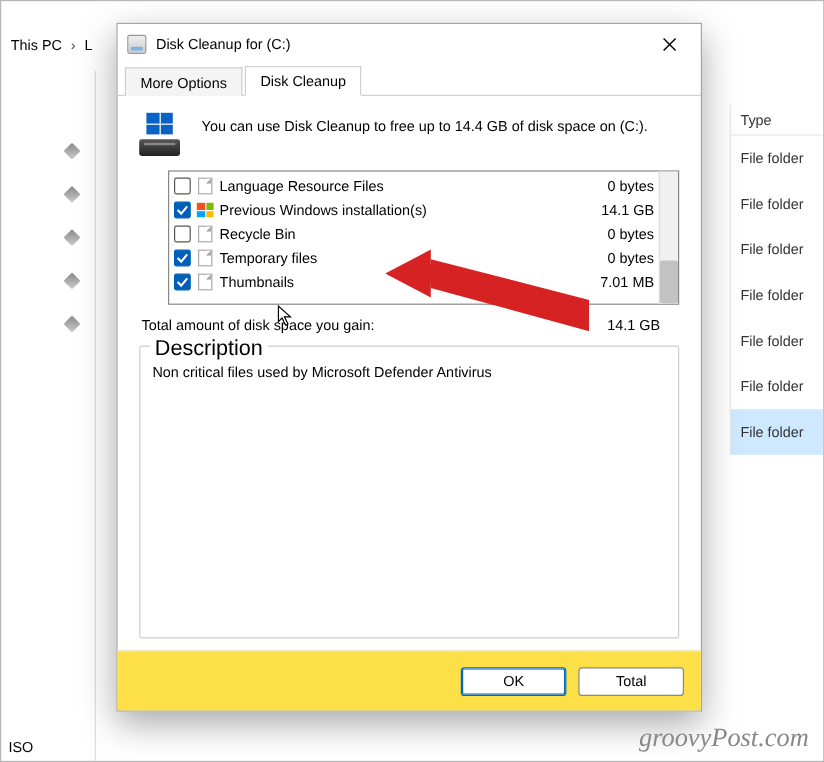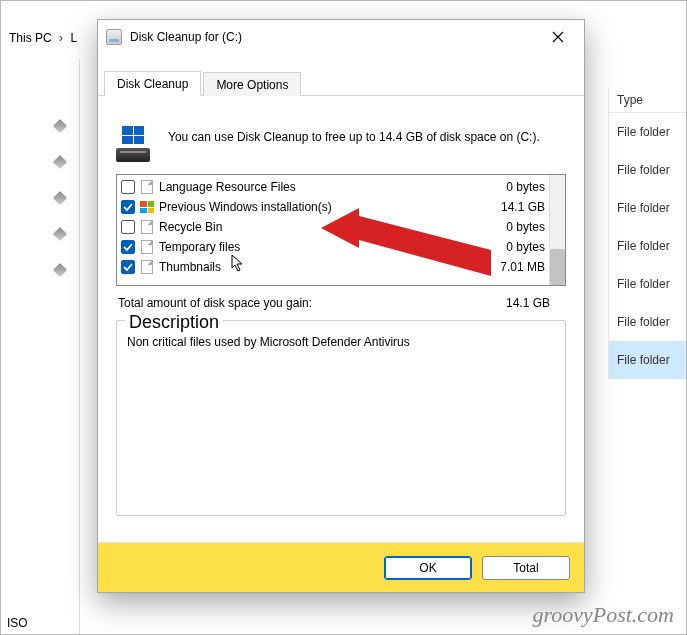--- a/index.html
+++ b/index.html
@@ -52,21 +52,21 @@
   }
   .bg-row.sel { background: #cde8ff; }
 
   
   .dialog {
     position: absolute; left: 96px; top: 18px;
     width: 488px; height: 574px;
     background: #fff;
     border: 1px solid #a5a5a5;
     box-shadow: 0 10px 28px rgba(0,0,0,0.35);
-    display: flex; flex-direction: column; gap: 16px;
+    display: flex; flex-direction: column;
   }
   .titlebar {
     height: 34px; display: flex; align-items: center;
     padding: 0 4px 0 8px;
   }
   .titlebar .drive-icon {
     width: 16px; height: 16px; margin-right: 8px;
     background: linear-gradient(#eee,#ccc);
     border: 1px solid #999; border-radius: 2px; position: relative;
   }
@@ -108,21 +108,21 @@
     position:absolute; bottom:0; left:0; width:34px; height:14px;
     background:linear-gradient(#555,#222); border-radius:2px;
   }
   .intro-icon .drive::after {
     content:""; position:absolute; top:3px; left:4px; width:26px; height:2px; background:#888;
   }
   .intro p { margin: 2px 0 0 0; font-size:12px; line-height:1.5; }
 
   .section-label { font-size:12px; margin-bottom:4px; }
 
-  .list-wrap { position:relative; }
+  .list-wrap { position:relative;margin-left:24px; }
   .file-list {
     border: 1px solid #888; height: 112px;
     padding: 2px 18px 2px 4px; overflow: hidden;
     background:#fff;
   }
   .file-row {
     display:flex; align-items:center; height:20px; gap:4px;
     font-size:12px;
   }
   .file-row .chk {
@@ -244,22 +244,22 @@
     <div class="drive-icon"></div>
     <div class="title">Disk Cleanup for  (C:)</div>
     <div class="close">
       <svg viewBox="0 0 12 12">
           <path d="M1 1 L11 11 M11 1 L1 11" stroke="#000" stroke-width="1.2" fill="none"></path>
         </svg>
     </div>
   </div>
 
   <div class="tabbar">
+    <div class="tab">More Options</div>
     <div class="tab active">Disk Cleanup</div>
-    <div class="tab">More Options</div>
   </div>
 
   <div class="tab-content">
     <div class="intro">
       <div class="intro-icon">
         <div class="win">
             <div></div>
             <div></div>
             <div></div>
             <div></div>

